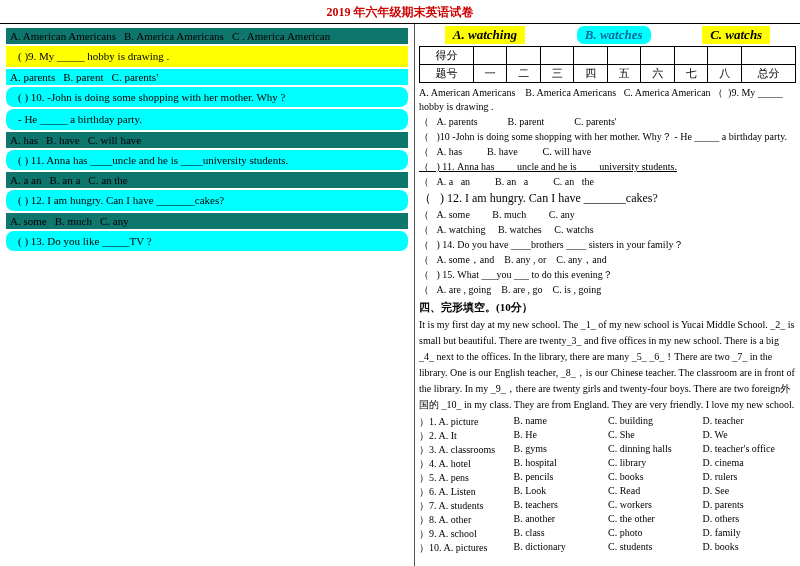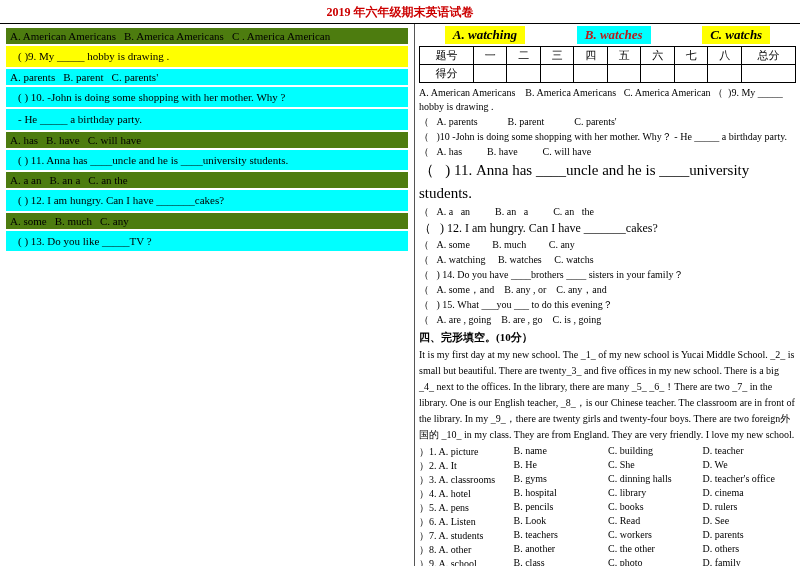--- a/index.html
+++ b/index.html
@@ -42,54 +42,55 @@
     .right-panel {
       flex: 1;
       padding: 2px 4px;
       display: flex;
       flex-direction: column;
     }
     .options-row {
       display: flex;
       gap: 8px;
       padding: 2px 4px;
-      background: #4d7c0f;
+      background: #0f766e;
       font-size: 11px;
       color: #000;
       flex-wrap: wrap;
     }
     .options-row.cyan {
       background: cyan;
       align-items: center;
     }
     .question-text {
       background: yellow;
       font-size: 11px;
       color: #000;
       padding: 2px 12px;
       line-height: 1.5;
     }
     .question-text.cyan {
       background: cyan;
+      border-radius: 8px;
     }
 
     
     .right-top-options {
       display: flex;
       justify-content: space-around;
       margin-bottom: 2px;
     }
     .right-opt {
       padding: 1px 8px;
       font-size: 13px;
       font-weight: bold;
       font-style: italic;
     }
     .right-opt.yellow { background: yellow; color: #000; }
-    .right-opt.cyan { background: cyan; color: #b91c1c; }
+    .right-opt.cyan { background: cyan; color: #0369a1; border-radius: 7px; }
 
     
     .score-table {
       border-collapse: collapse;
       width: 100%;
       margin-bottom: 3px;
     }
     .score-table td, .score-table th {
       border: 1px solid #000;
       text-align: center;
@@ -184,60 +185,60 @@
 
       <div class="right-top-options">
         <span class="right-opt yellow">A. watching</span>
         <span class="right-opt cyan">B. watches</span>
         <span class="right-opt yellow">C. watchs</span>
       </div>
 
       <table class="score-table">
         <tbody>
             <tr>
+          <td>得分</td>
+          <td></td>
+          <td></td>
+          <td></td>
+          <td></td>
+          <td></td>
+          <td></td>
+          <td></td>
+          <td></td>
+          <td></td>
+        </tr>
+        <tr>
           <td>题号</td>
           <td>一</td>
           <td>二</td>
           <td>三</td>
           <td>四</td>
           <td>五</td>
           <td>六</td>
           <td>七</td>
           <td>八</td>
           <td>总分</td>
         </tr>
-        <tr>
-          <td>得分</td>
-          <td></td>
-          <td></td>
-          <td></td>
-          <td></td>
-          <td></td>
-          <td></td>
-          <td></td>
-          <td></td>
-          <td></td>
-        </tr>
       </tbody>
         </table>
 
       <div class="mc-list">
         <div style="font-size:10px; line-height:1.4;">
           A. American Americans &nbsp;&nbsp; B. America Americans &nbsp; C. America American （&nbsp;&nbsp;)9. My _____ hobby is drawing .
         </div>
         <div style="font-size:10px;">
           （ &nbsp;&nbsp;A. parents &nbsp;&nbsp;&nbsp;&nbsp;&nbsp;&nbsp;&nbsp;&nbsp;&nbsp;&nbsp; B. parent &nbsp;&nbsp;&nbsp;&nbsp;&nbsp;&nbsp;&nbsp;&nbsp;&nbsp;&nbsp; C. parents'
         </div>
         <div style="font-size:10px;">
           （ &nbsp;&nbsp;)10 -John is doing some shopping with her mother. Why？ - He _____ a birthday party.
         </div>
         <div style="font-size:10px;">
           （ &nbsp;&nbsp;A. has &nbsp;&nbsp;&nbsp;&nbsp;&nbsp;&nbsp;&nbsp;&nbsp; B. have &nbsp;&nbsp;&nbsp;&nbsp;&nbsp;&nbsp;&nbsp;&nbsp; C. will have
         </div>
-        <div style="font-size:15px;">
+        <div style="font-size:10px;text-decoration:underline;">
           （ &nbsp;&nbsp;) 11. Anna has ____uncle and he is ____university students.
         </div>
         <div style="font-size:10px;">
           （ &nbsp;&nbsp;A. a &nbsp; an &nbsp;&nbsp;&nbsp;&nbsp;&nbsp;&nbsp;&nbsp;&nbsp; B. an &nbsp; a &nbsp;&nbsp;&nbsp;&nbsp;&nbsp;&nbsp;&nbsp;&nbsp; C. an &nbsp; the
         </div>
         <div style="font-size:12px;">
           （ &nbsp;&nbsp;) 12. I am hungry. Can I have _______cakes?
         </div>
         <div style="font-size:10px;">
           （ &nbsp;&nbsp;A. some &nbsp;&nbsp;&nbsp;&nbsp;&nbsp;&nbsp;&nbsp; B. much &nbsp;&nbsp;&nbsp;&nbsp;&nbsp;&nbsp;&nbsp; C. any

